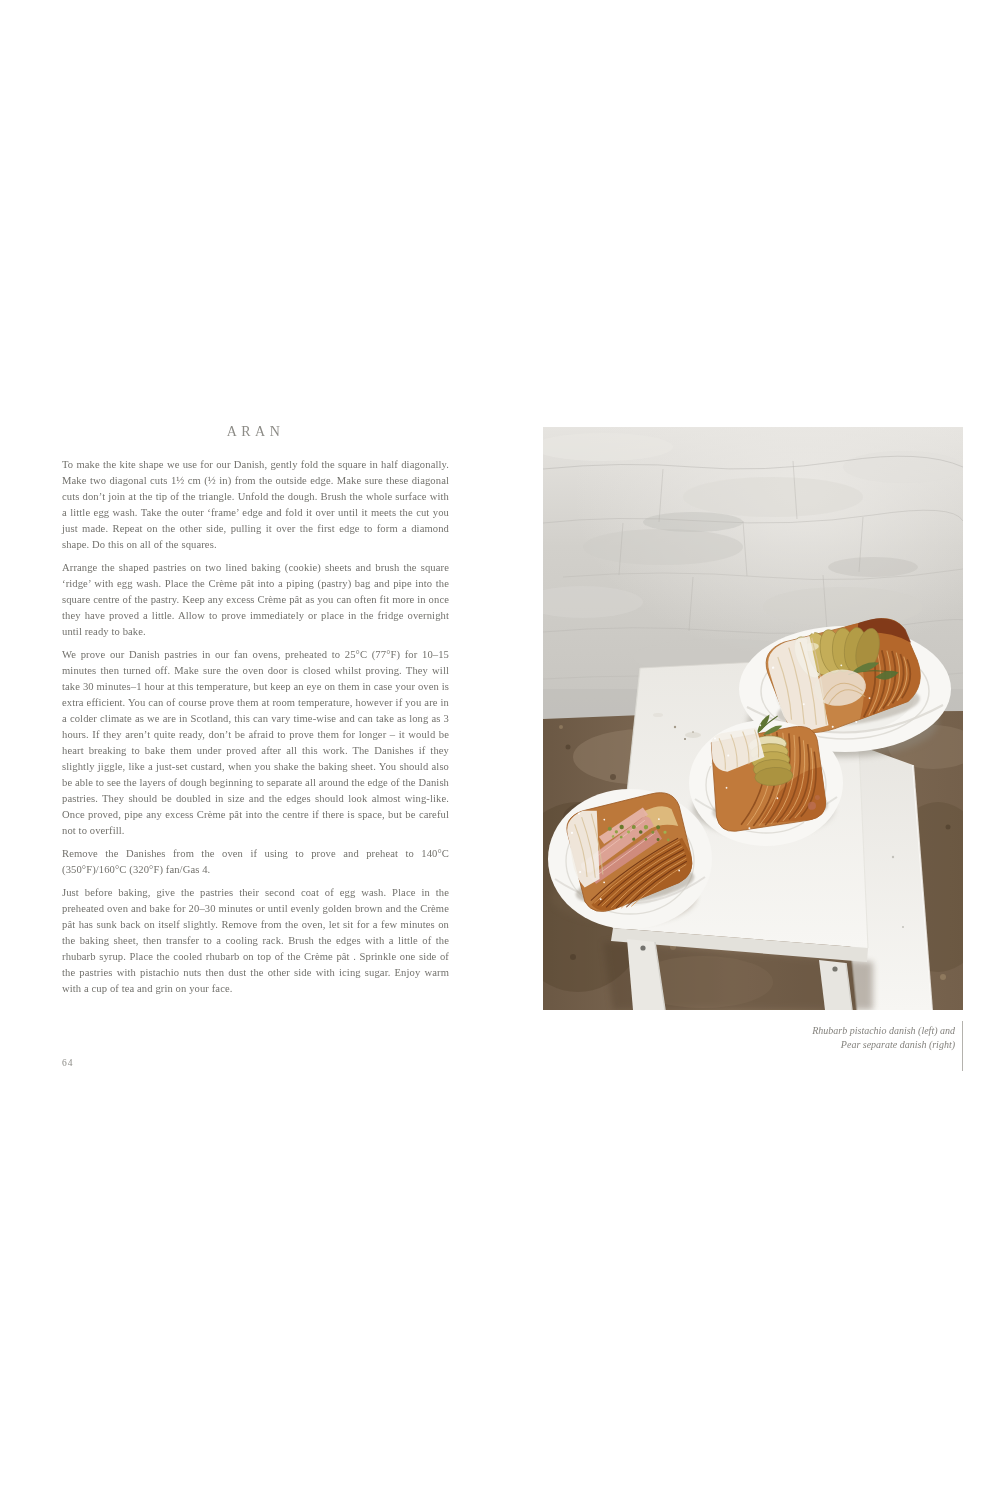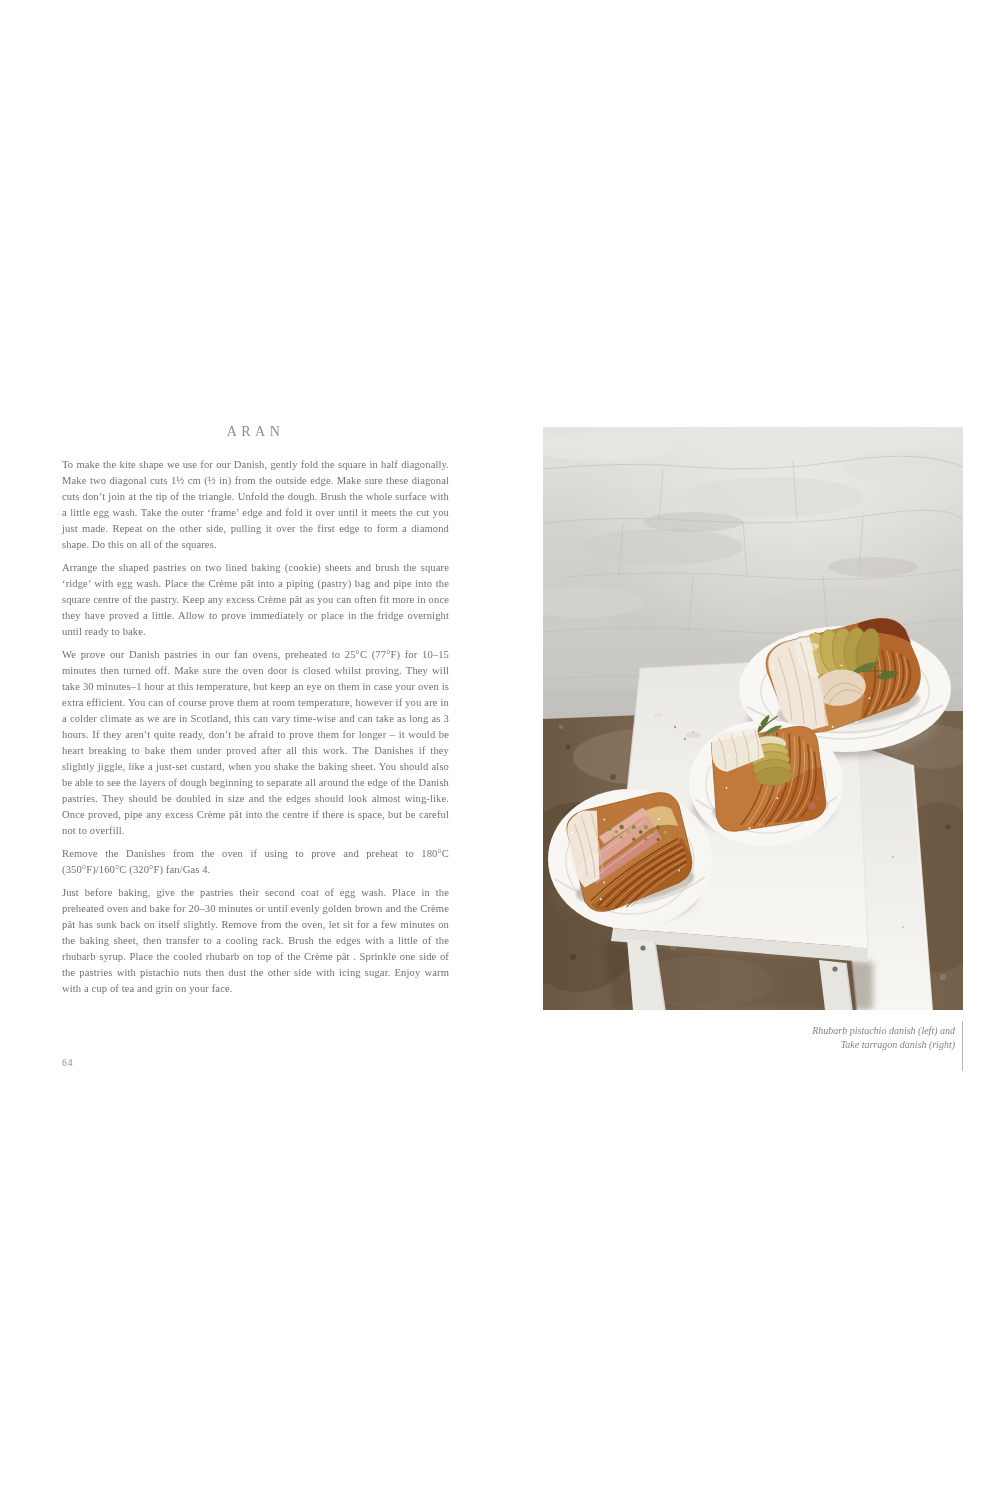--- a/index.html
+++ b/index.html
@@ -21,21 +21,21 @@
 </head>
 <body>
 
 <div class="sheet">
 
   <div class="text-col">
     <h1 class="book-header">ARAN</h1>
     <p>To make the kite shape we use for our Danish, gently fold the square in half diagonally. Make two diagonal cuts 1½ cm (½ in) from the outside edge. Make sure these diagonal cuts don’t join at the tip of the triangle. Unfold the dough. Brush the whole surface with a little egg wash. Take the outer ‘frame’ edge and fold it over until it meets the cut you just made. Repeat on the other side, pulling it over the first edge to form a diamond shape. Do this on all of the squares.</p>
     <p>Arrange the shaped pastries on two lined baking (cookie) sheets and brush the square ‘ridge’ with egg wash. Place the Crème pât into a piping (pastry) bag and pipe into the square centre of the pastry. Keep any excess Crème pât as you can often fit more in once they have proved a little. Allow to prove immediately or place in the fridge overnight until ready to bake.</p>
     <p>We prove our Danish pastries in our fan ovens, preheated to 25°C (77°F) for 10–15 minutes then turned off. Make sure the oven door is closed whilst proving. They will take 30 minutes–1 hour at this temperature, but keep an eye on them in case your oven is extra efficient. You can of course prove them at room temperature, however if you are in a colder climate as we are in Scotland, this can vary time-wise and can take as long as 3 hours. If they aren’t quite ready, don’t be afraid to prove them for longer – it would be heart breaking to bake them under proved after all this work. The Danishes if they slightly jiggle, like a just-set custard, when you shake the baking sheet. You should also be able to see the layers of dough beginning to separate all around the edge of the Danish pastries. They should be doubled in size and the edges should look almost wing-like. Once proved, pipe any excess Crème pât into the centre if there is space, but be careful not to overfill.</p>
-    <p>Remove the Danishes from the oven if using to prove and preheat to 180°C (350°F)/160°C (320°F) fan/Gas 4.</p>
+    <p>Remove the Danishes from the oven if using to prove and preheat to 140°C (350°F)/160°C (320°F) fan/Gas 4.</p>
     <p>Just before baking, give the pastries their second coat of egg wash. Place in the preheated oven and bake for 20–30 minutes or until evenly golden brown and the Crème pât has sunk back on itself slightly. Remove from the oven, let sit for a few minutes on the baking sheet, then transfer to a cooling rack. Brush the edges with a little of the rhubarb syrup. Place the cooled rhubarb on top of the Crème pât . Sprinkle one side of the pastries with pistachio nuts then dust the other side with icing sugar. Enjoy warm with a cup of tea and grin on your face.</p>
   </div>
 
   <div class="pagenum">64</div>
 
   <div class="photo">
     <svg width="420" height="583" viewBox="0 0 420 583" role="img" aria-label="Three danish pastries on white plates on a white step stool in front of a whitewashed stone wall">
       <defs>
         <linearGradient id="wallG" x1="0" y1="0" x2="0" y2="1">
           <stop offset="0" stop-color="#e6e4e0"></stop>
@@ -329,17 +329,17 @@
             <circle cx="-36" cy="40" r="1"></circle>
               <circle cx="46" cy="24" r="0.9"></circle>
           </g>
         </g>
       </g>
     </svg>
   </div>
 
   <div class="caption">
     <span>Rhubarb pistachio danish (left) and</span><br>
-    <span>Take tarragon danish (right)</span>
+    <span>Pear separate danish (right)</span>
   </div>
   <div class="caption-rule"></div>
 
 </div>
 
 </body></html>

